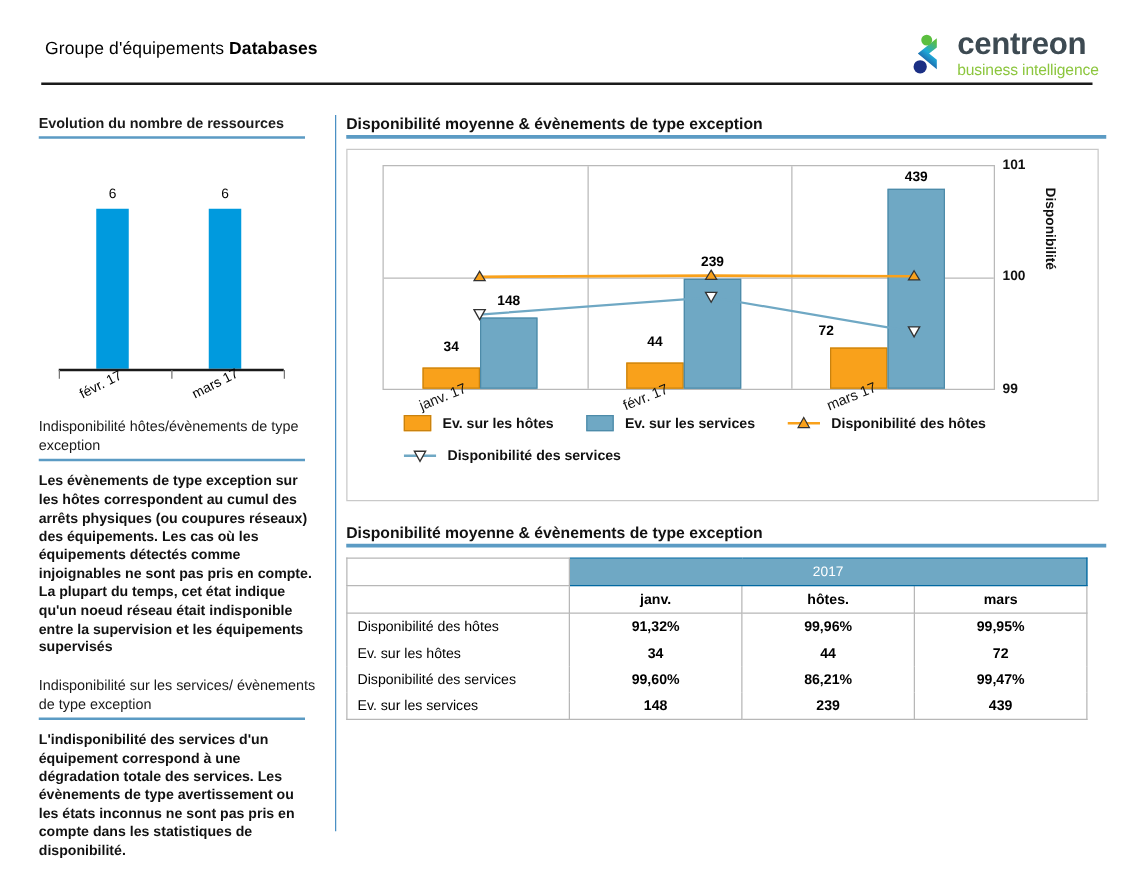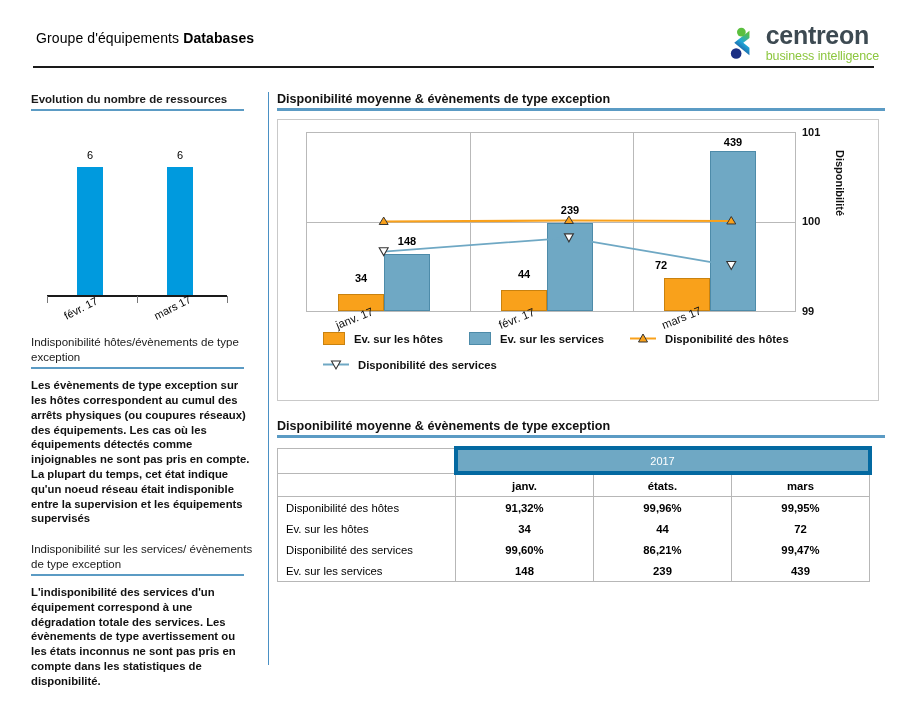--- a/index.html
+++ b/index.html
@@ -270,21 +270,21 @@
     height: 21px;
     font-weight: normal;
   }
   #data-table .corner-cell { border: 1px solid #b7b7b7; background: #fff; }
   #data-table .year-cell {
     background: #6fa8c4;
     color: #ffffff;
     text-align: center;
     font-weight: normal;
     font-size: 11px;
-    border: 4px solid #0369a1;
+    border: 1px solid #0369a1;
   }
   #data-table .month-cell {
     text-align: center;
     font-weight: bold;
     font-size: 11.3px;
     background: #ffffff;
   }
   #data-table .row-label {
     text-align: left;
     padding-left: 8px;
@@ -463,21 +463,21 @@
         <col style="width:138px">
       </colgroup>
       <thead>
         <tr>
           <th class="corner-cell"></th>
           <th class="year-cell" colspan="3">2017</th>
         </tr>
         <tr>
           <th class="corner-cell"></th>
           <th class="month-cell">janv.</th>
-          <th class="month-cell">états.</th>
+          <th class="month-cell">hôtes.</th>
           <th class="month-cell">mars</th>
         </tr>
       </thead>
       <tbody>
         <tr>
           <td class="row-label">Disponibilité des hôtes</td>
           <td class="data-cell">91,32%</td>
           <td class="data-cell">99,96%</td>
           <td class="data-cell">99,95%</td>
         </tr>

